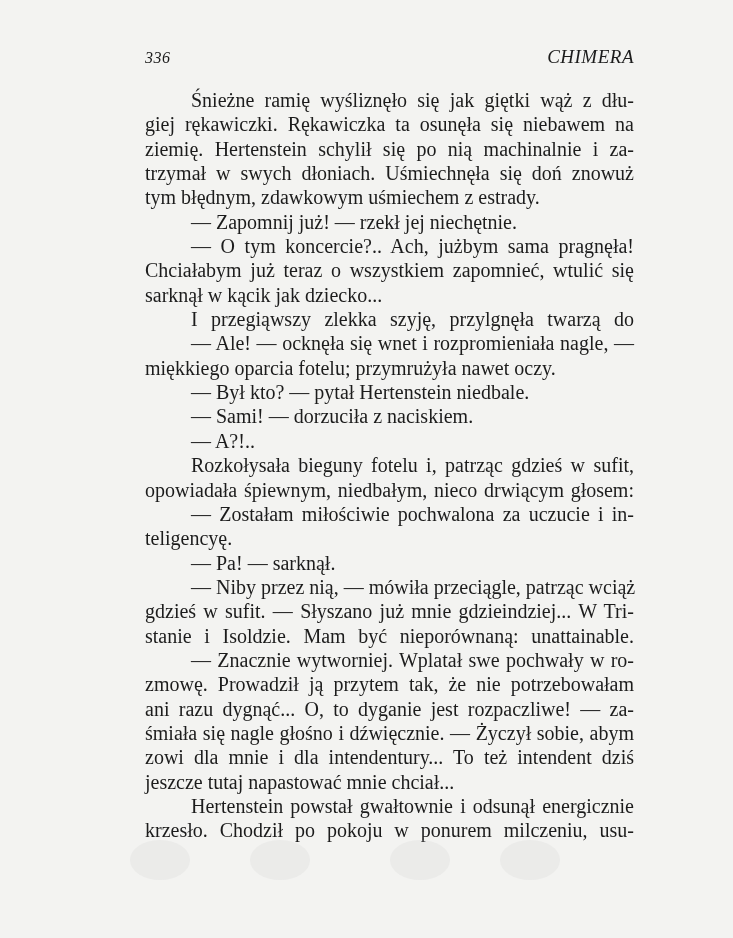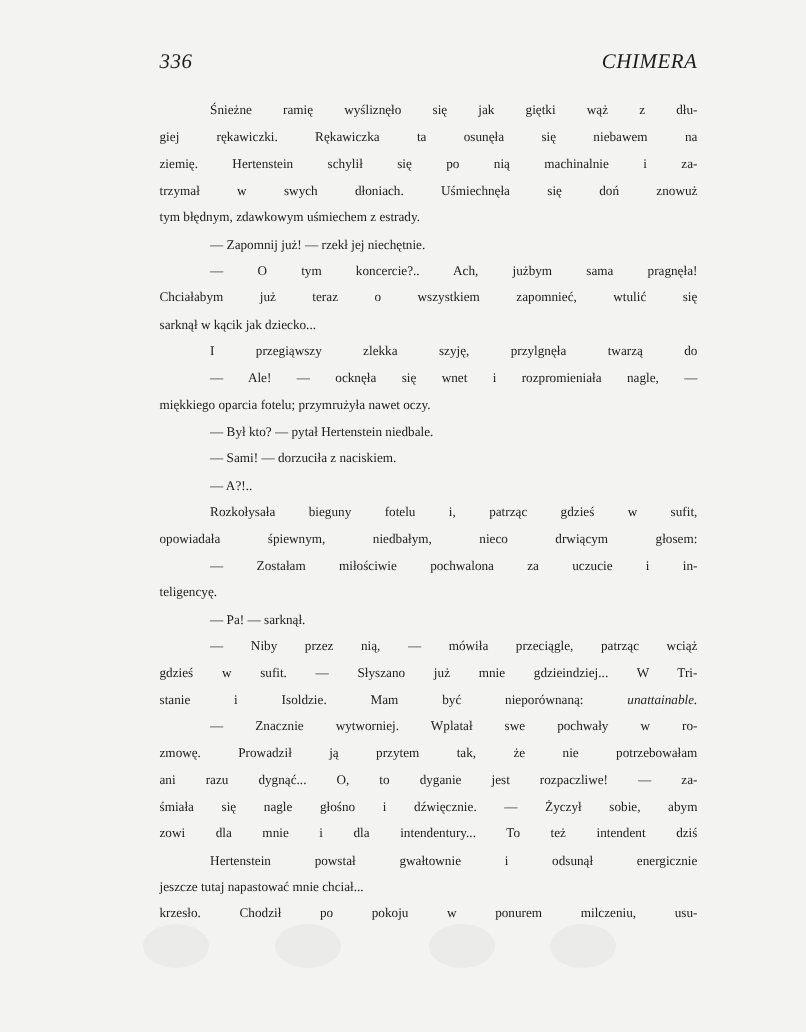--- a/index.html
+++ b/index.html
@@ -11,30 +11,30 @@
     position: relative;
   }
   .page {
     position: absolute; left: 145px; top: 46px; width: 489px;
   }
   .header {
     display: flex; justify-content: space-between; align-items: baseline;
     font-style: italic; font-size: 19px; height: 30px;
     letter-spacing: 0.5px;
   }
-  .header .num { font-size: 19px; }
+  .header .num { font-size: 16px; }
   .body { margin-top: 12px; }
   .line {
-    font-size: 12px; line-height: 24.35px; height: 24.35px;
+    font-size: 20px; line-height: 24.35px; height: 24.35px;
     white-space: nowrap;
     text-align: justify; text-align-last: justify;
   }
   .line.last { text-align-last: left; }
   .indent { padding-left: 46px; }
-  .it { font-style: italic; }
+  .it { }
   .smudge {
     position: absolute; top: 840px; height: 40px; width: 60px;
     border-radius: 50%; background: rgba(200,200,200,0.18);
   }
 </style>
 </head>
 <body>
 
 <div class="page">
   <div class="header">
@@ -63,22 +63,22 @@
       <div class="line last"><span>teligencyę.</span></div>
       <div class="line indent last"><span>— Pa! — sarknął.</span></div>
       <div class="line indent"><span>— Niby przez nią, — mówiła przeciągle, patrząc wciąż</span></div>
       <div class="line"><span>gdzieś w sufit. — Słyszano już mnie gdzieindziej... W Tri-</span></div>
       <div class="line"><span>stanie i Isoldzie. Mam być nieporównaną:</span> <span class="it">unattainable.</span></div>
       <div class="line indent"><span>— Znacznie wytworniej. Wplatał swe pochwały w ro-</span></div>
       <div class="line"><span>zmowę. Prowadził ją przytem tak, że nie potrzebowałam</span></div>
       <div class="line"><span>ani razu dygnąć... O, to dyganie jest rozpaczliwe! — za-</span></div>
       <div class="line"><span>śmiała się nagle głośno i dźwięcznie. — Życzył sobie, abym</span></div>
       <div class="line"><span>zowi dla mnie i dla intendentury... To też intendent dziś</span></div>
+      <div class="line last"><span>jeszcze tutaj napastować mnie chciał...</span></div>
       <div class="line indent"><span>Hertenstein powstał gwałtownie i odsunął energicznie</span></div>
-      <div class="line last"><span>jeszcze tutaj napastować mnie chciał...</span></div>
       <div class="line"><span>krzesło. Chodził po pokoju w ponurem milczeniu, usu-</span></div>
     </div>
 </div>
 
 <div class="smudge" style="left:130px"></div>
 <div class="smudge" style="left:250px"></div>
 <div class="smudge" style="left:390px"></div>
 <div class="smudge" style="left:500px"></div>
 
 </body></html>

